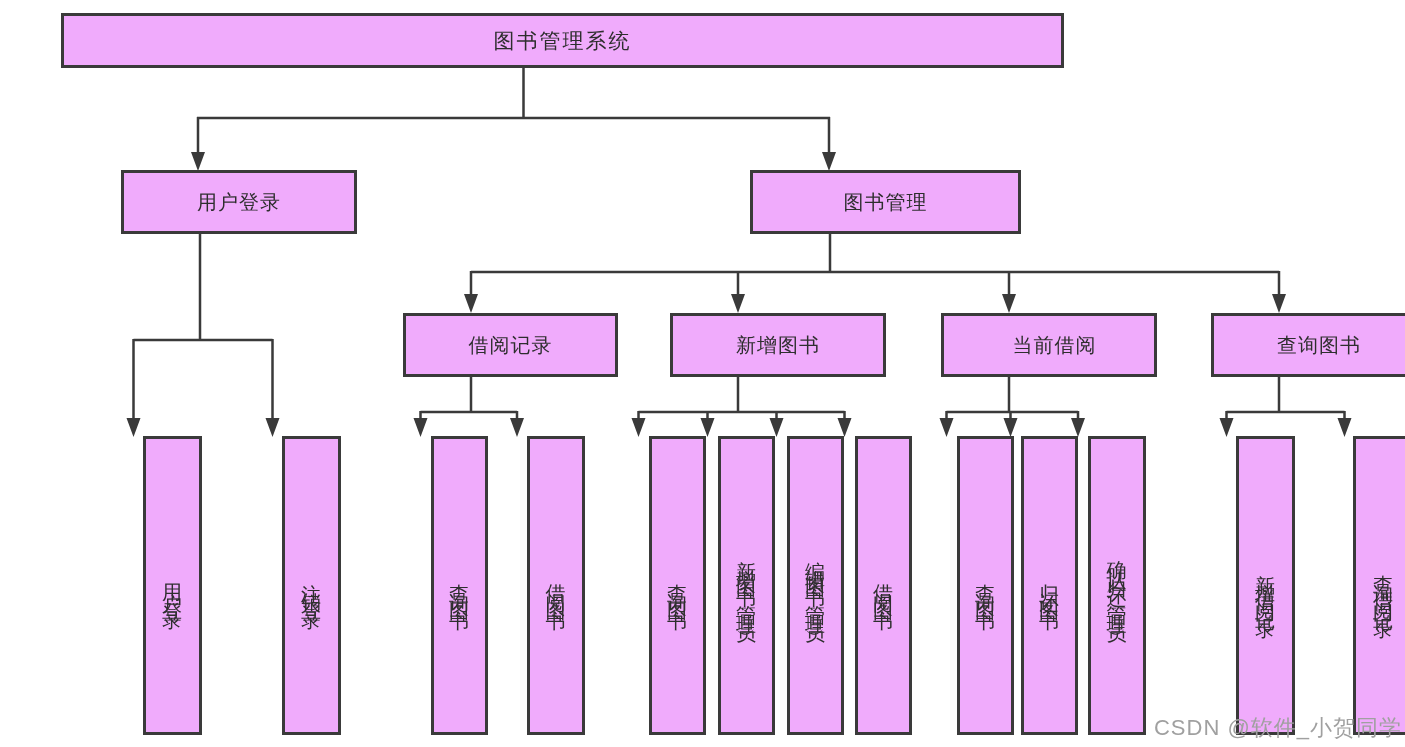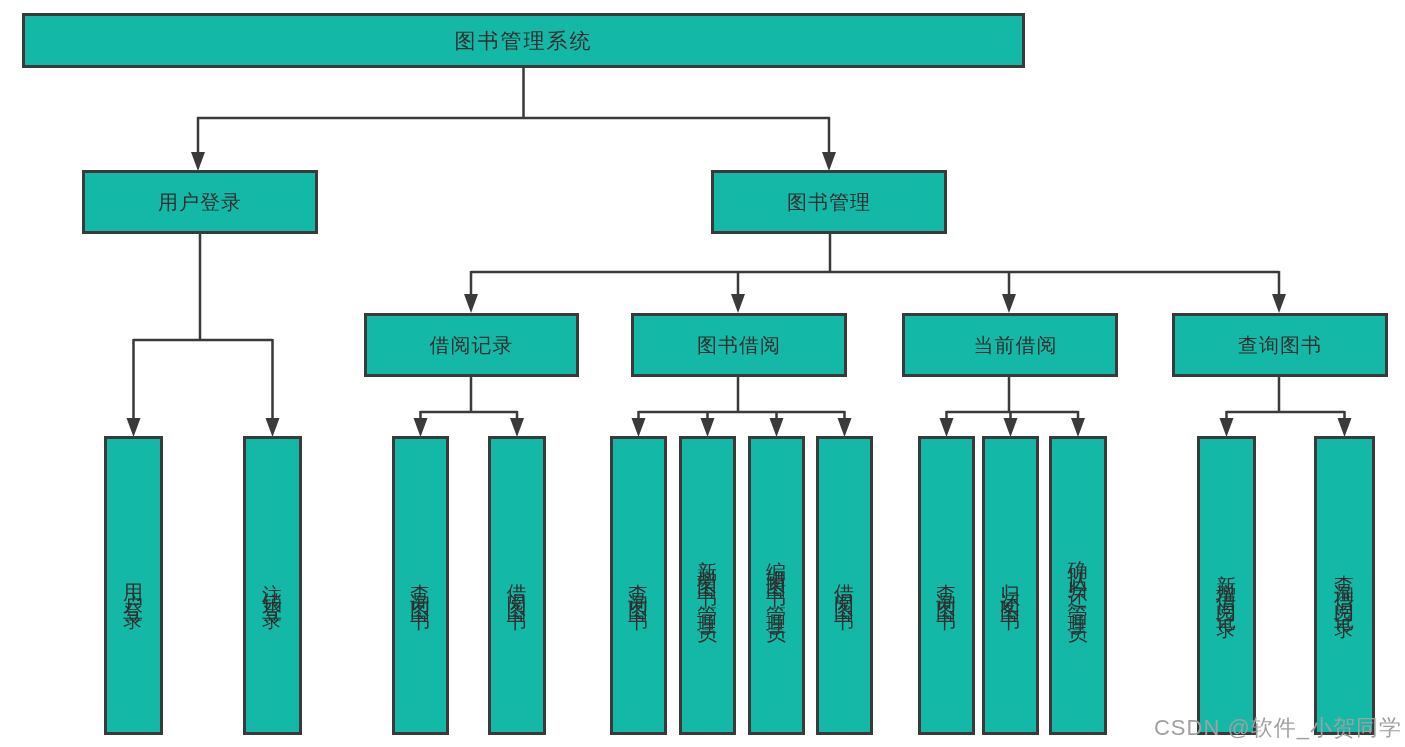--- a/index.html
+++ b/index.html
@@ -14,27 +14,28 @@
   #connectors {
     position: absolute;
     left: 0; top: 0;
     width: 1405px; height: 747px;
     z-index: 1;
   }
   .box {
     position: absolute;
     box-sizing: border-box;
     border: 3px solid #3a3a3a;
-    background: #14b8a6;
+    background: #f0abfc;
     display: flex;
     align-items: center;
     justify-content: center;
     color: #2e2e2e;
     z-index: 2;
     text-align: center;
+    margin-left: 39px;
   }
   .h-label { font-size: 20px; letter-spacing: 1px; white-space: nowrap; }
   .title-label { font-size: 21px; letter-spacing: 2px; white-space: nowrap; }
   .leaf {
     writing-mode: vertical-rl;
     text-orientation: mixed;
     font-size: 20px;
     letter-spacing: 9px;
     line-height: 1;
   }
@@ -100,29 +101,29 @@
       M1337.5 418 L1351.5 418 L1344.5 437 Z"></path>
   </svg>
 
   <div class="box" style="left:22px; top:13px; width:1003px; height:55px;">
     <span class="title-label">图书管理系统</span>
   </div>
 
   <div class="box" style="left:82px; top:170px; width:236px; height:64px;">
     <span class="h-label">用户登录</span>
   </div>
-  <div class="box" style="left:711px; top:170px; width:236px; height:64px;">
+  <div class="box" style="left:711px; top:170px; width:271px; height:64px;">
     <span class="h-label">图书管理</span>
   </div>
 
   <div class="box" style="left:364px; top:313px; width:215px; height:64px;">
     <span class="h-label">借阅记录</span>
   </div>
   <div class="box" style="left:631px; top:313px; width:216px; height:64px;">
-    <span class="h-label">图书借阅</span>
+    <span class="h-label">新增图书</span>
   </div>
   <div class="box" style="left:902px; top:313px; width:216px; height:64px;padding-left:11px;">
     <span class="h-label">当前借阅</span>
   </div>
   <div class="box" style="left:1172px; top:313px; width:216px; height:64px;">
     <span class="h-label">查询图书</span>
   </div>
 
   <div class="box leaf" style="left:104px; top:436px; width:59px; height:299px;">
     <span>用户登录</span>

